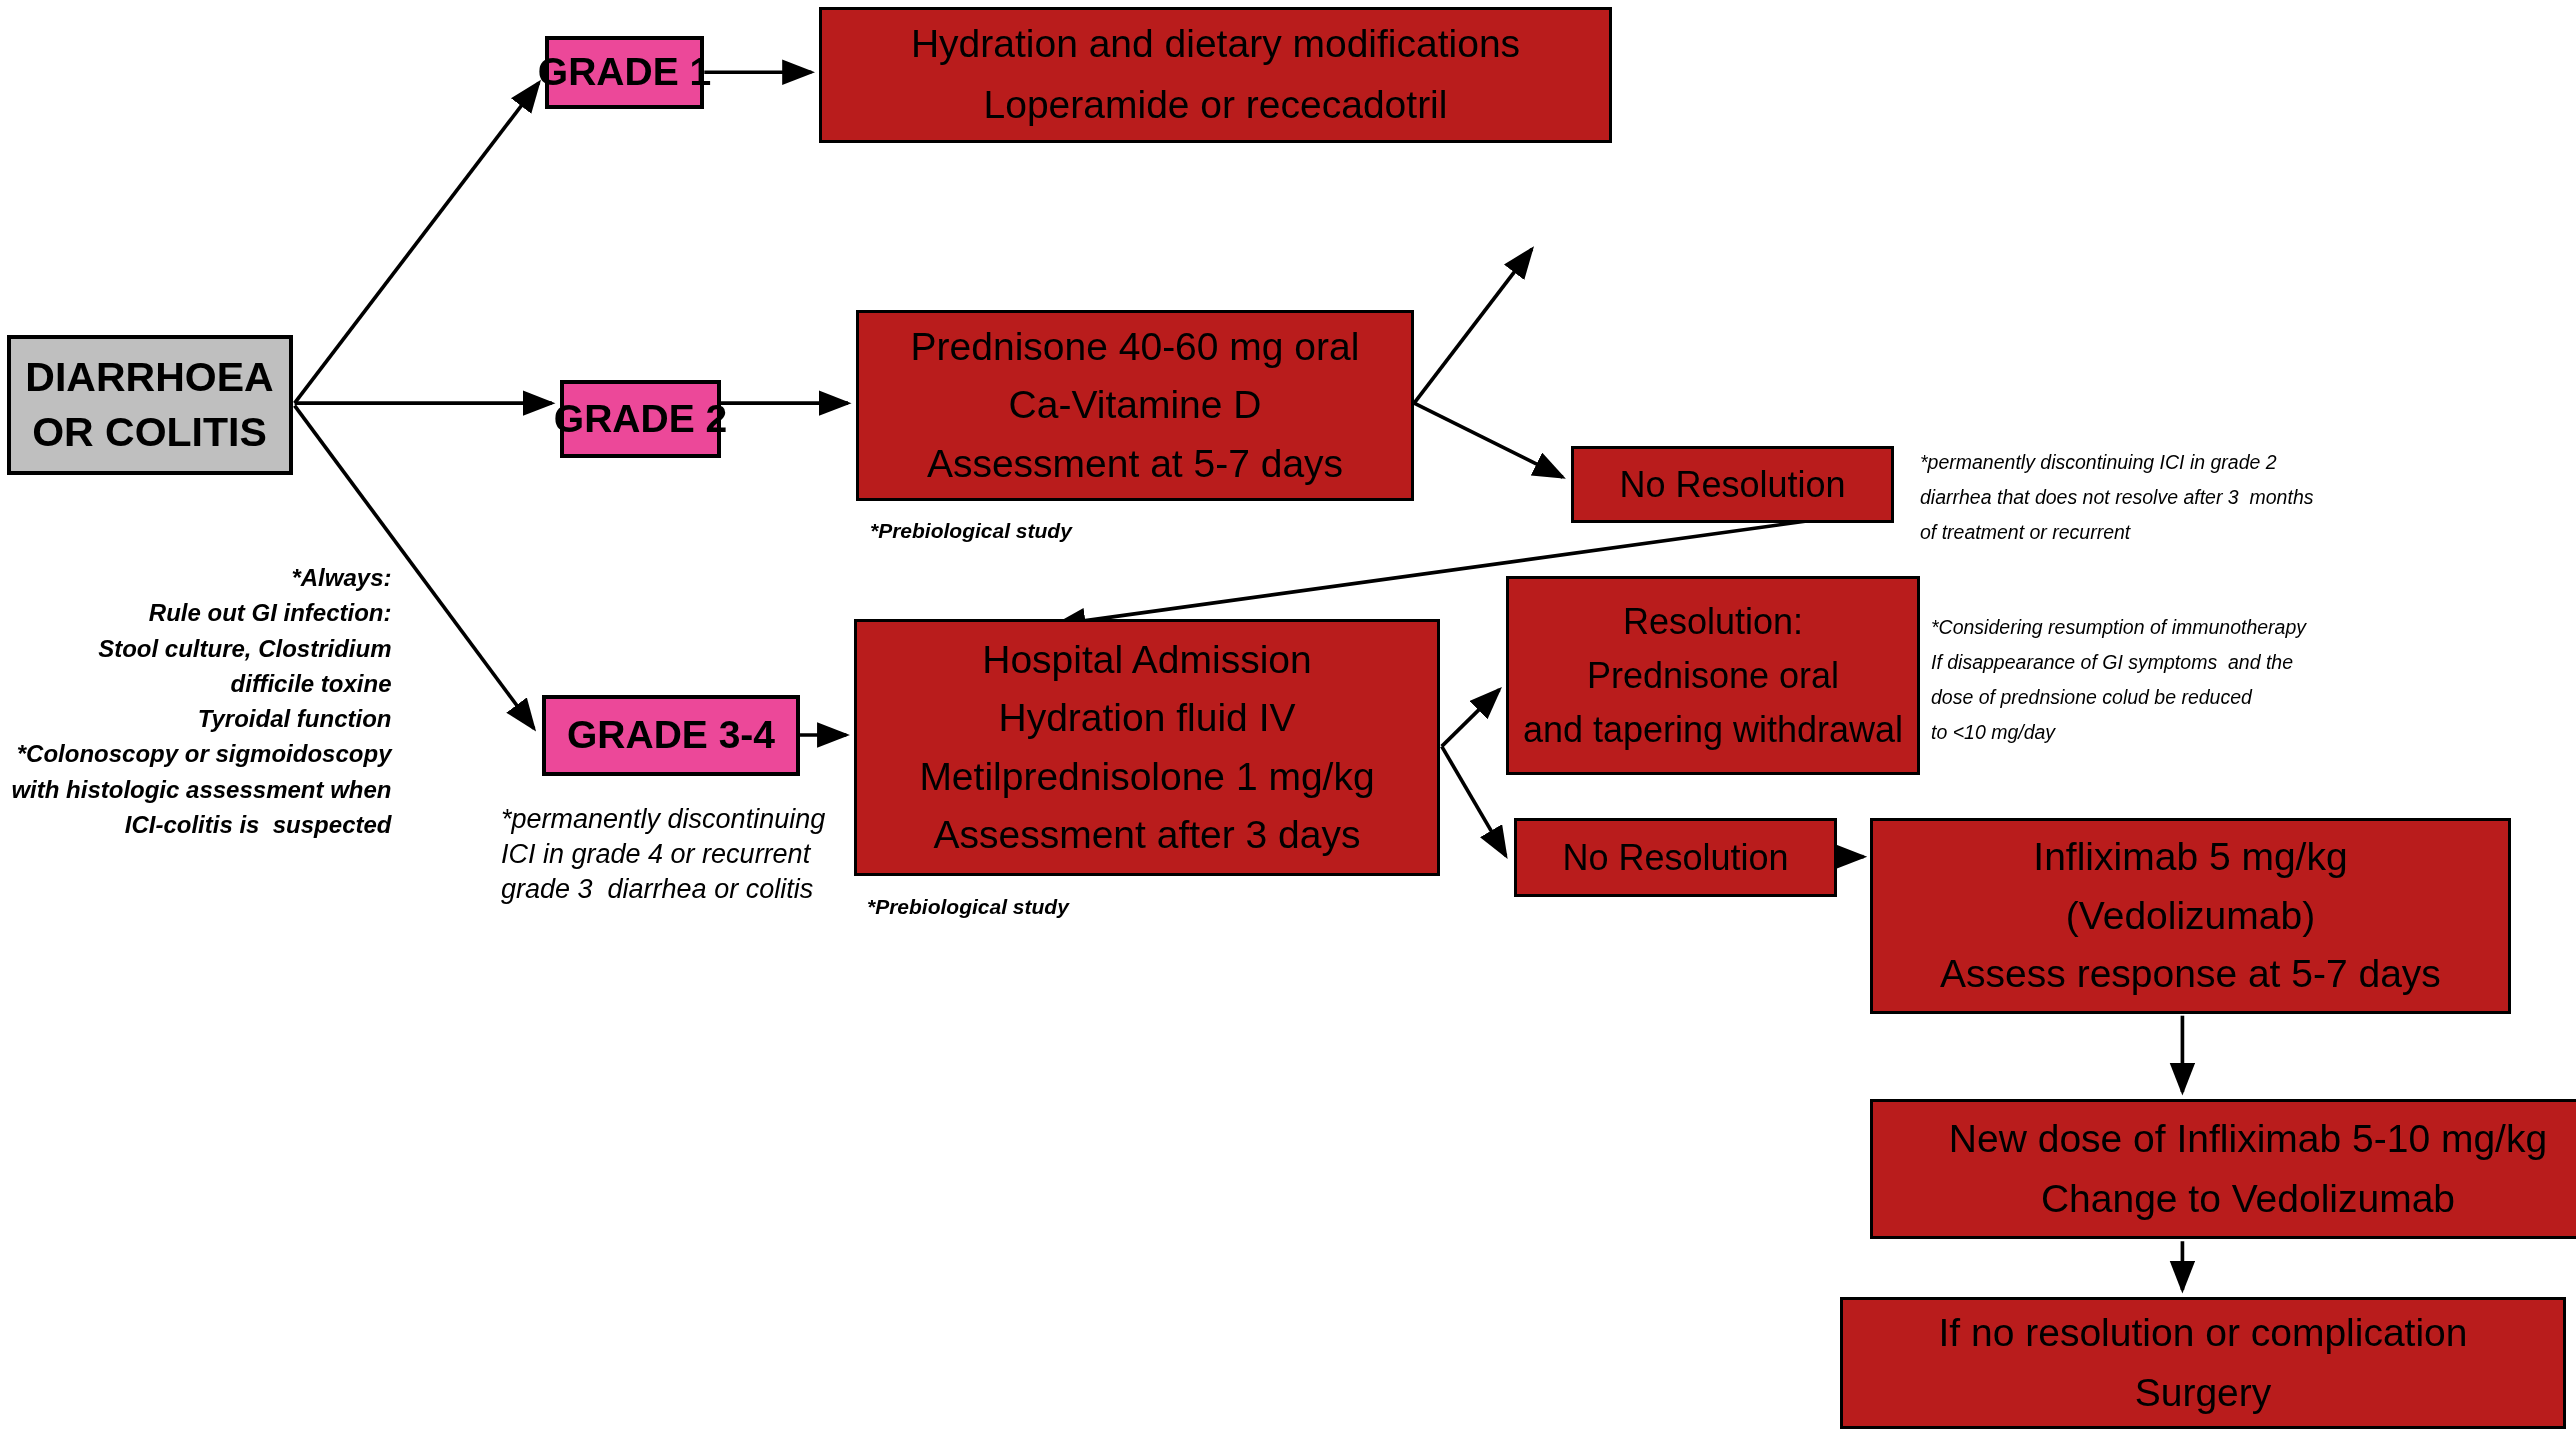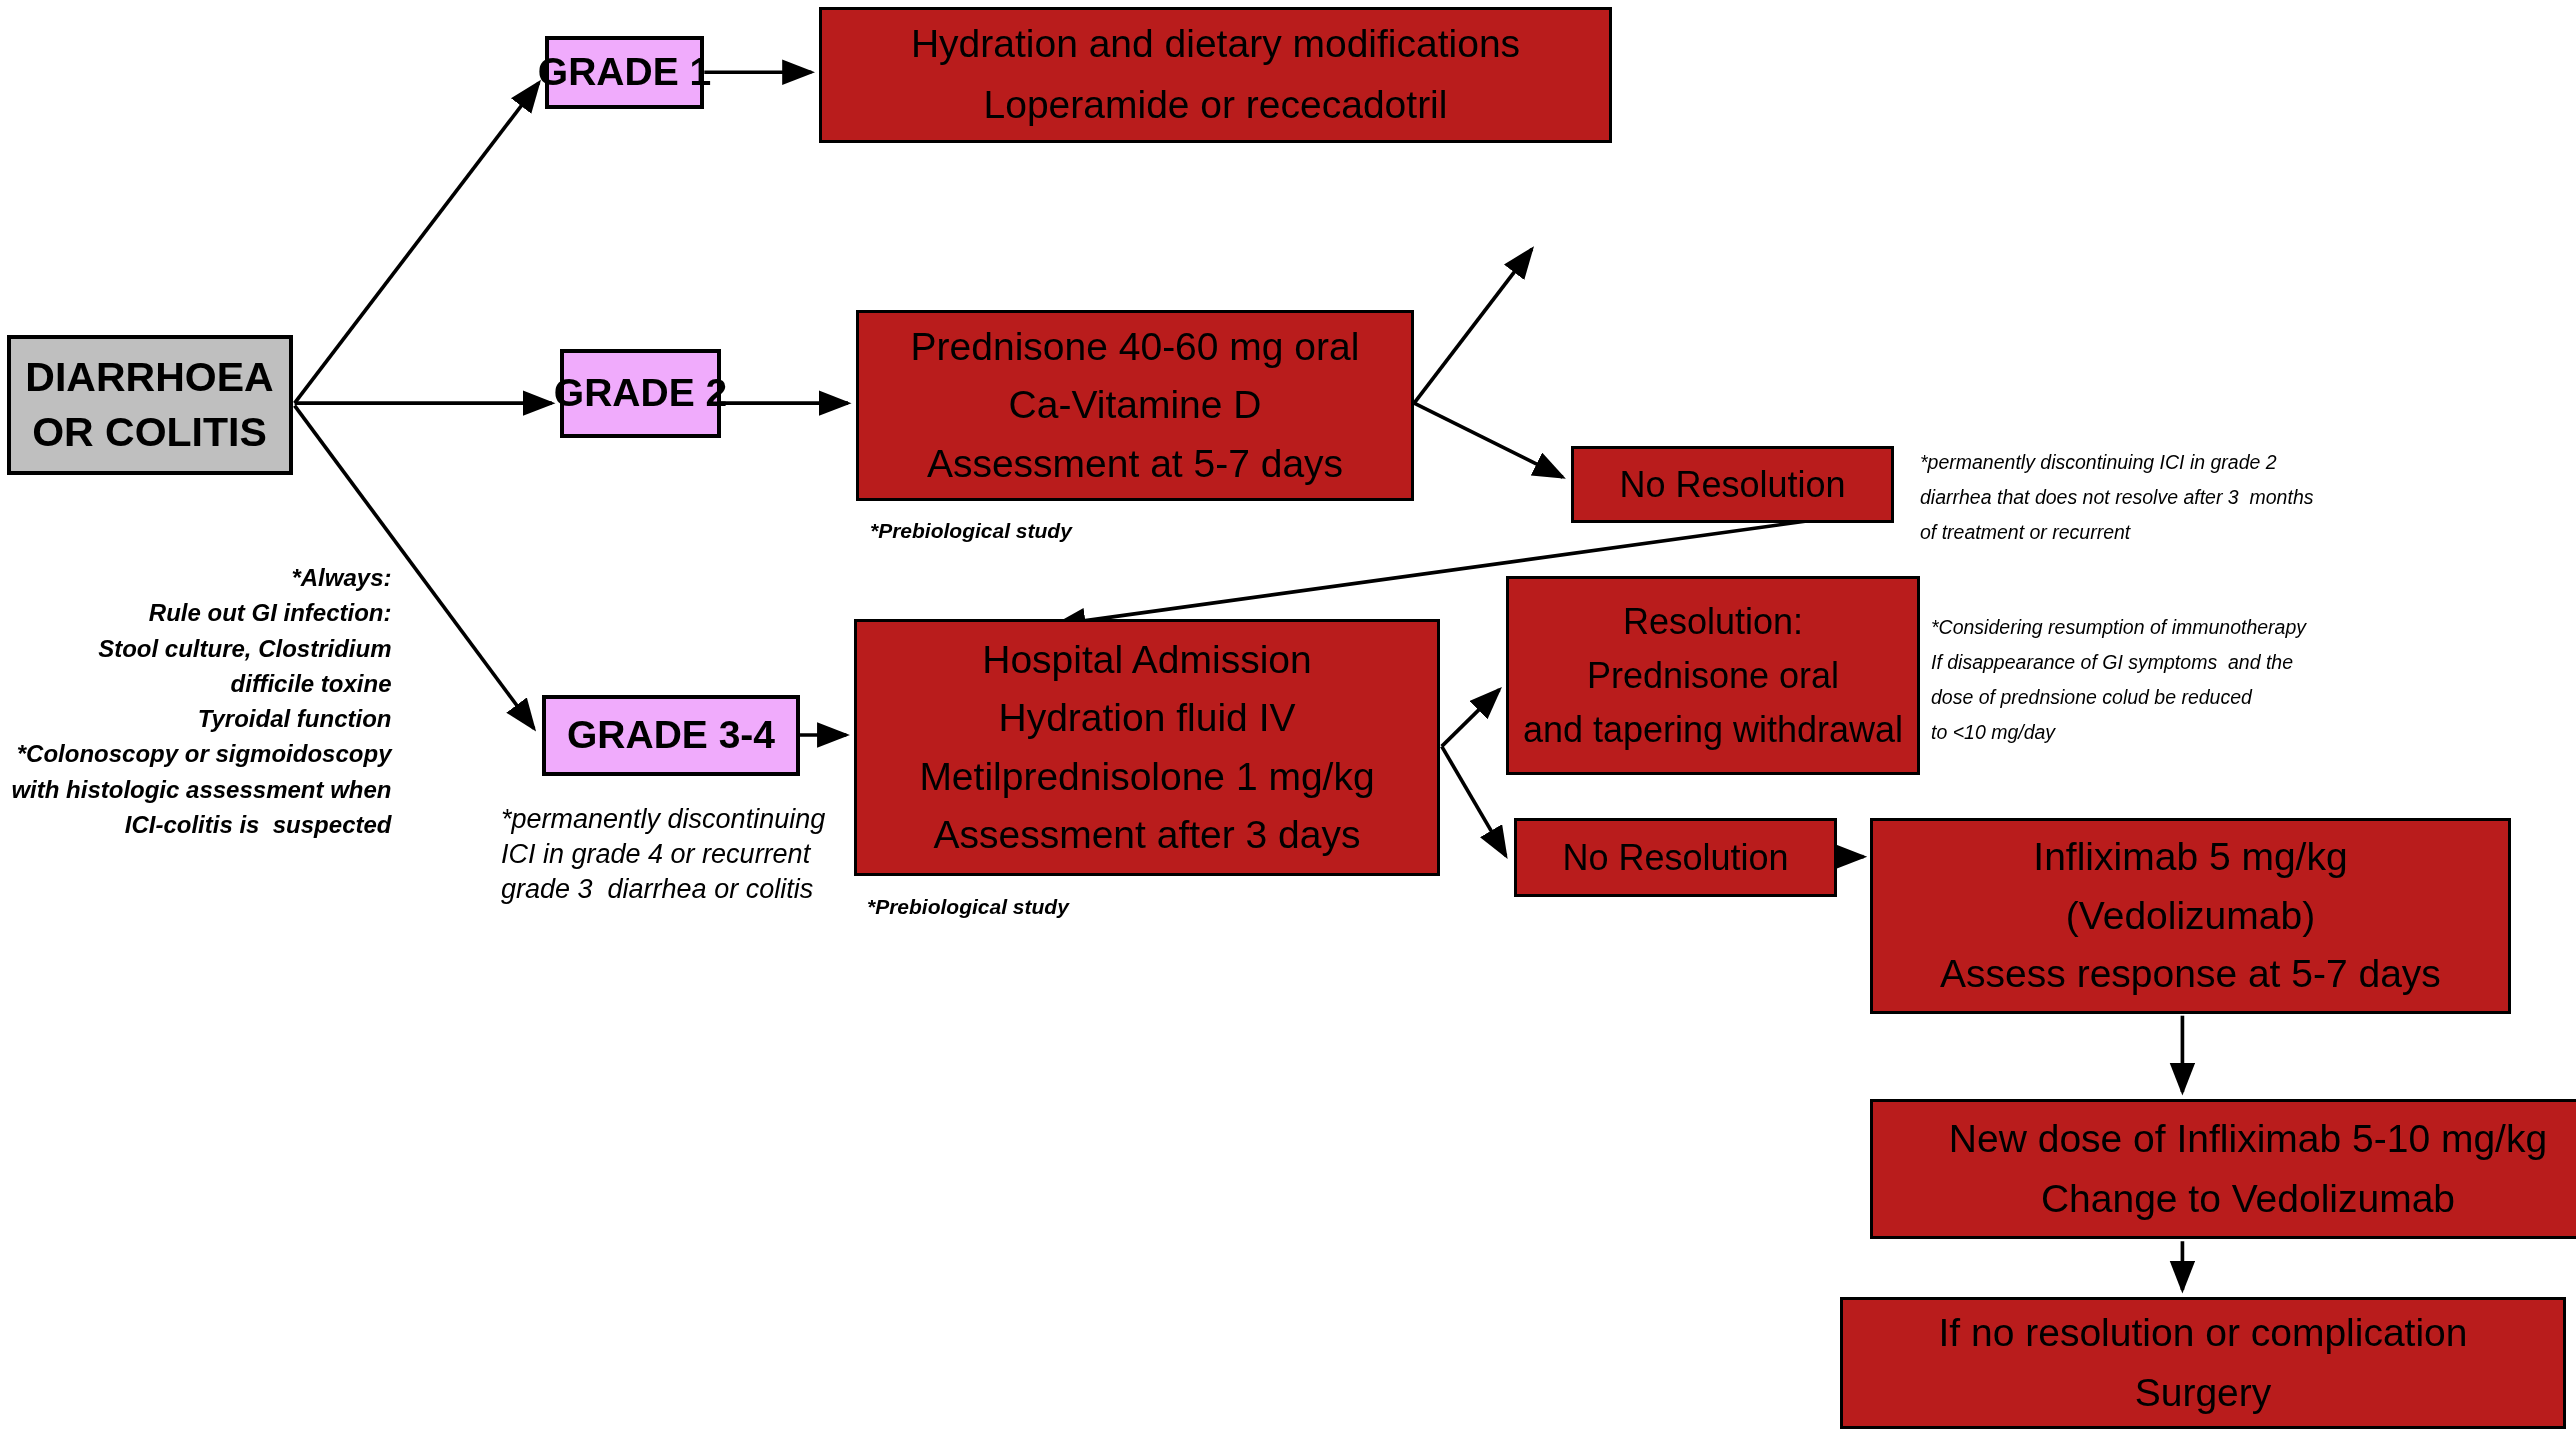--- a/index.html
+++ b/index.html
@@ -10,21 +10,21 @@
   }
   .lines{position:absolute;left:0;top:0;width:2576px;height:1440px;}
   .box{
     position:absolute;box-sizing:border-box;
     display:flex;align-items:center;justify-content:center;
     text-align:center;white-space:pre;
     background:#b91c1c;border:3.2px solid #000;
     font-size:39px;line-height:1.55;
   }
   .gradebox{
-    background:#f0abfc;border-width:4px;
+    background:#ec4899;border-width:4px;
     font-weight:bold;font-size:39px;
   }
   .rootbox{
     background:#bfbfbf;border-width:4px;
     font-weight:bold;font-size:41px;line-height:1.35;
   }
   .note{
     position:absolute;font-style:italic;white-space:pre;
     font-size:24px;line-height:1.47;
   }
@@ -72,21 +72,21 @@
 Tyroidal function
 *Colonoscopy or sigmoidoscopy
 with histologic assessment when
 ICI-colitis is  suspected</div>
 
   <div class="box gradebox" style="left:545px;top:36px;width:159px;height:73px;">GRADE 1</div>
 
   <div class="box" style="left:819px;top:6.5px;width:793px;height:136px;">Hydration and dietary modifications
 Loperamide or rececadotril</div>
 
-  <div class="box gradebox" style="left:560px;top:349px;width:161px;height:89px;">GRADE 2</div>
+  <div class="box gradebox" style="left:560px;top:380px;width:161px;height:78px;">GRADE 2</div>
 
   <div class="box" style="left:856px;top:310px;width:558px;height:191px;line-height:1.5;">Prednisone 40-60 mg oral
 Ca-Vitamine D
 Assessment at 5-7 days</div>
 
   <div class="note note-bold note-prebio" style="left:870px;top:516px;">*Prebiological study</div>
 
 
   <div class="box" style="left:1571px;top:446px;width:323px;height:77px;font-size:36px;">No Resolution</div>
 

